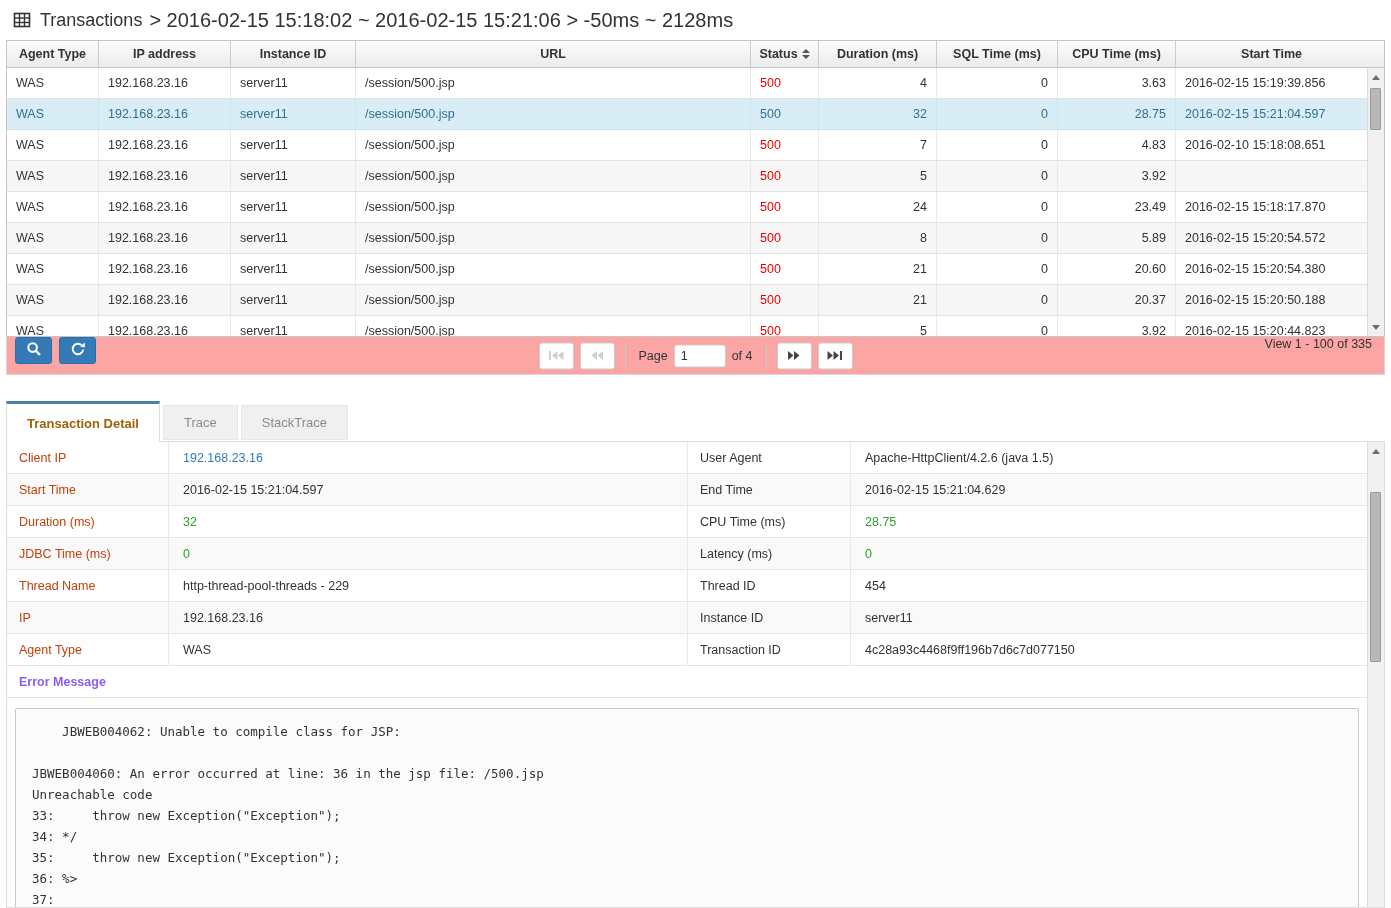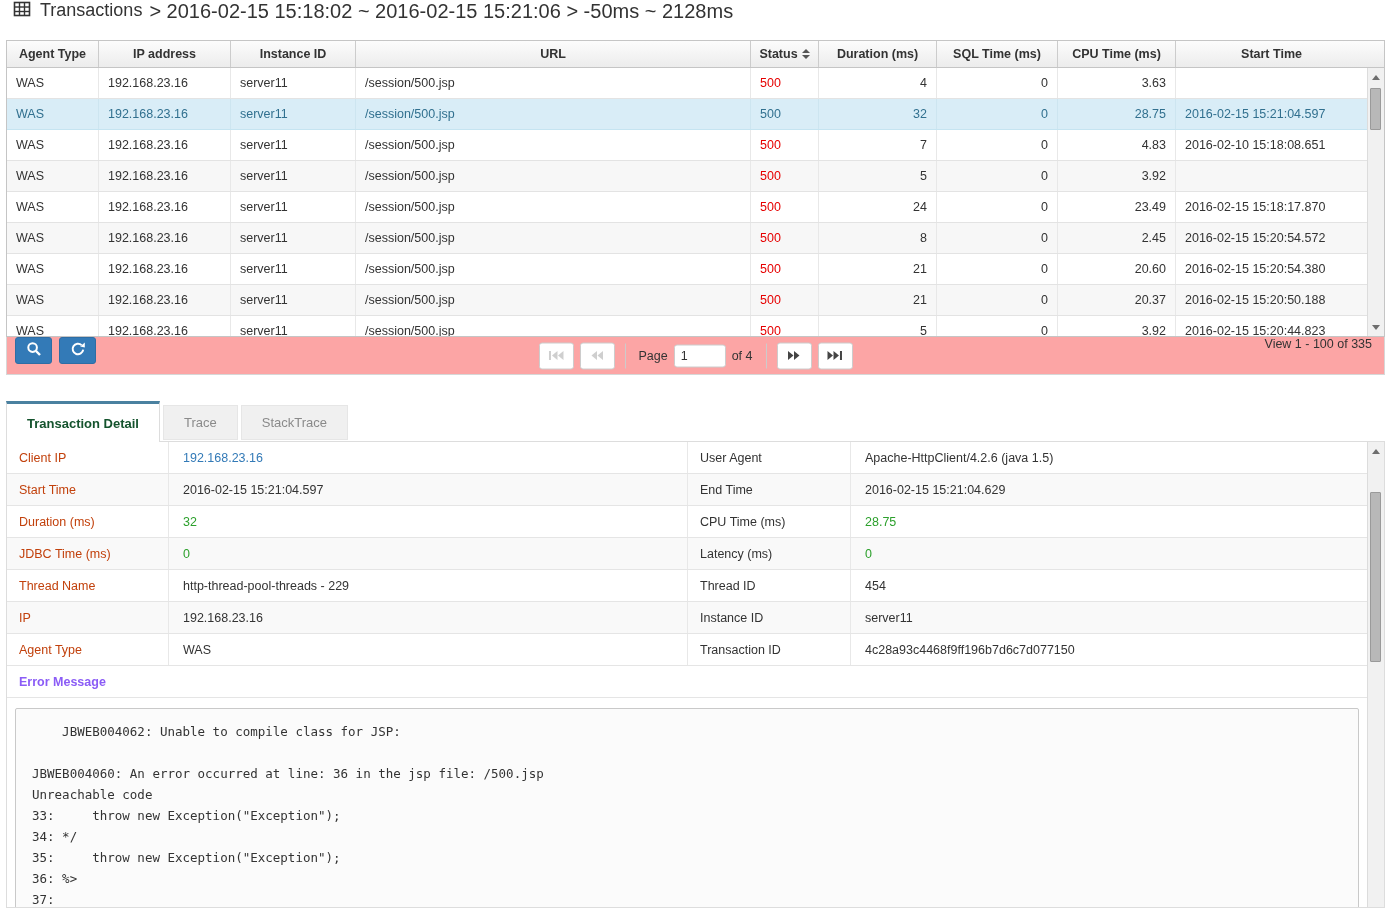--- a/index.html
+++ b/index.html
@@ -5,21 +5,21 @@
   * { box-sizing: border-box; }
   html,body { margin:0; padding:0; }
   body {
     width:1391px; height:908px; overflow:hidden;
     background:#fff; color:#333;
     font-family:"Liberation Sans", sans-serif;
     font-size:13px;
   }
 
   
-  .titlebar { height:40px; display:flex; align-items:flex-start; padding-left:13px; background:#fff; }
+  .titlebar { height:40px; display:flex; align-items:center; padding-left:13px; background:#fff; }
   .titlebar .t-icon { display:flex; align-items:center; margin-right:9px; }
   .titlebar .t-main { font-size:18px; color:#333; }
   .titlebar .t-range { font-size:20px; color:#333; margin-left:7px; }
 
   
   .grid { margin:0 6px; }
   .g-head { display:flex; height:28px; align-items:stretch;
     background:linear-gradient(#fcfcfc,#ececec); border:1px solid #c5c5c5; font-size:12.5px; }
   .hc { display:flex; align-items:center; justify-content:center; font-weight:bold;
     border-right:1px solid #cccccc; white-space:nowrap; }
@@ -71,21 +71,21 @@
   .pg-sep { width:1px; height:25px; background:#ccc; margin:0 7px; }
   .pg-label { font-size:12.5px; color:#333; margin:0 6px; }
   .page-input { width:52px; height:23px; border:1px solid #ccc; border-radius:3px; font-size:12.5px;
     padding:0 6px; color:#333; font-family:"Liberation Sans",sans-serif; }
   .view-info { position:absolute; right:12px; font-size:12.5px; color:#333; }
 
   
   .tabs { margin:26px 6px 0 6px; display:flex; position:relative; z-index:2; height:40px; }
   .tab { display:flex; align-items:center; padding:0 20px; font-size:13px; cursor:pointer; }
   .tab.active { background:#fff; border:1px solid #ddd; border-top:3px solid #4a81a0; border-bottom:none;
-    font-weight:bold; color:#14532d; margin-bottom:-1px; }
+    font-weight:bold; color:#a16207; margin-bottom:-1px; }
   .tab.inactive { background:#f0f0f0; border:1px solid #e6e6e6; color:#8a8a8a; margin:4px 0 1px 3px; }
 
   
   .panel { margin:0 6px; border:1px solid #ddd; height:467px; position:relative; background:#fff;
     display:flex; overflow:hidden; }
   .panel-main { flex:1; overflow:hidden; }
   .d-row { display:flex; height:32px; border-bottom:1px solid #e5e5e5; align-items:center; font-size:12.5px; background:#fff; }
   .d-row:nth-child(even) { background:#f9f9f9; }
   .d-label { width:162px; padding-left:12px; color:#c2410c; flex:none; height:100%; display:flex; align-items:center; border-right:1px solid #e8e8e8; }
   .d-val { padding-left:14px; color:#333; height:100%; display:flex; align-items:center; overflow:hidden; white-space:nowrap; }
@@ -159,20 +159,21 @@
 
       <div class="g-row">
         <div class="c w-agent">WAS</div>
         <div class="c w-ip">192.168.23.16</div>
         <div class="c w-inst">server11</div>
         <div class="c w-url">/session/500.jsp</div>
         <div class="c w-status status">500</div>
         <div class="c w-dur num">4</div>
         <div class="c w-sql num">0</div>
         <div class="c w-cpu num">3.63</div>
+        <div class="c w-start">2016-02-15 15:19:39.856</div>
       </div>
 
       <div class="g-row selected">
         <div class="c w-agent">WAS</div>
         <div class="c w-ip">192.168.23.16</div>
         <div class="c w-inst">server11</div>
         <div class="c w-url">/session/500.jsp</div>
         <div class="c w-status status">500</div>
         <div class="c w-dur num">32</div>
         <div class="c w-sql num">0</div>
@@ -216,21 +217,21 @@
       </div>
 
       <div class="g-row stripe">
         <div class="c w-agent">WAS</div>
         <div class="c w-ip">192.168.23.16</div>
         <div class="c w-inst">server11</div>
         <div class="c w-url">/session/500.jsp</div>
         <div class="c w-status status">500</div>
         <div class="c w-dur num">8</div>
         <div class="c w-sql num">0</div>
-        <div class="c w-cpu num">2.45</div>
+        <div class="c w-cpu num">5.89</div>
         <div class="c w-start">2016-02-15 15:20:54.572</div>
       </div>
 
       <div class="g-row">
         <div class="c w-agent">WAS</div>
         <div class="c w-ip">192.168.23.16</div>
         <div class="c w-inst">server11</div>
         <div class="c w-url">/session/500.jsp</div>
         <div class="c w-status status">500</div>
         <div class="c w-dur num">21</div>

